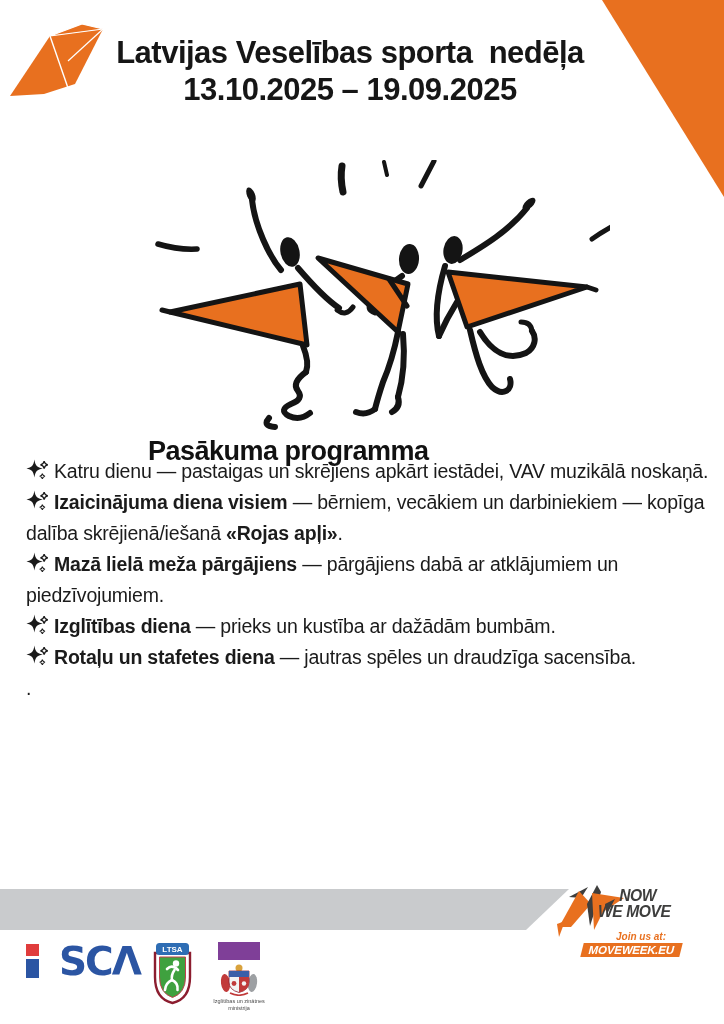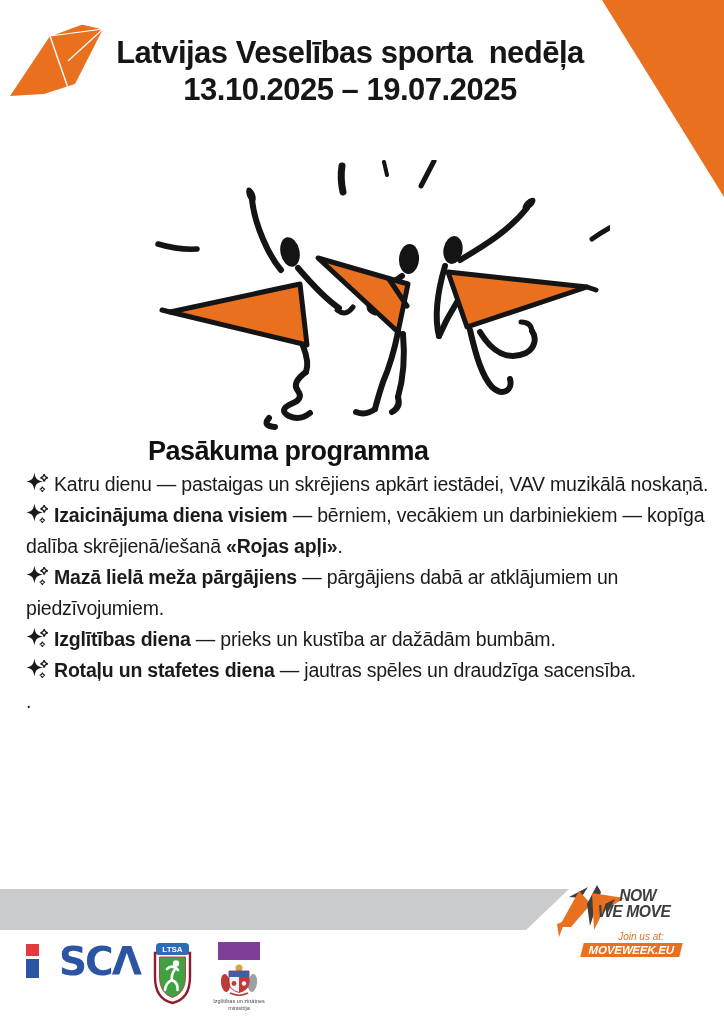--- a/index.html
+++ b/index.html
@@ -25,38 +25,38 @@
     letter-spacing:-0.5px;
   }
   .title div{white-space:pre-wrap;}
 
   
   .prog-heading{
     left:148px;top:436px;font-size:27px;font-weight:bold;color:#111;
     letter-spacing:-0.5px;
   }
   .prog-list{
-    left:26px;top:469px;width:692px;
+    left:26px;top:456px;width:692px;
     font-size:19.5px;line-height:31px;letter-spacing:-0.2px;color:#1b1b1b;
   }
   .prog-item{margin:0;}
   .prog-item .b{font-weight:bold;}
   .spark{display:inline-block;vertical-align:-4px;margin-right:5px;}
 
   
   .nwm-word{
     left:598px;top:888px;width:92px;color:var(--nwm);
     font-style:italic;font-weight:bold;font-size:17px;line-height:16px;
     transform:scaleX(.92);transform-origin:left top;letter-spacing:-0.5px;
     white-space:nowrap;
   }
   .nwm-word .l1{margin-left:23px;}
   .join{
     left:601px;top:931px;width:80px;text-align:center;
-    color:var(--orange);font-style:italic;font-weight:normal;font-size:10px;
+    color:var(--orange);font-style:italic;font-weight:bold;font-size:10px;
   }
   .moveweek{
     left:582px;top:943px;width:99px;height:14px;background:var(--orange);
     transform:skewX(-14deg);text-align:center;
     color:#fff;font-weight:bold;font-size:11.5px;line-height:14px;
     letter-spacing:-0.2px;
   }
 
   .isca{left:26px;top:944px;display:flex;align-items:flex-end;gap:20px;height:34px;}
   .isca-i{width:13px;display:flex;flex-direction:column;gap:3px;}
@@ -85,21 +85,21 @@
 
   <svg class="abs" style="left:6px;top:13px;" width="110" height="122" viewBox="0 0 110 122">
     <polygon points="4,83 44,23 97,16 69,71 38,81" fill="#E8701F"></polygon>
     <polygon points="44,23 76,11 97,16" fill="#E8701F" stroke="#fff" stroke-width="1.2"></polygon>
     <polyline points="44,23 62,75" fill="none" stroke="#fff" stroke-width="1.4"></polyline>
     <polyline points="97,16 62,48" fill="none" stroke="#fff" stroke-width="1.2"></polyline>
   </svg>
 
   <div class="abs title">
     <div>Latvijas Veselības sporta  nedēļa</div>
-    <div>13.10.2025 – 19.07.2025</div>
+    <div>13.10.2025 – 19.09.2025</div>
   </div>
 
   <svg class="abs" style="left:140px;top:160px;" width="470" height="270" viewBox="0 0 470 270">
     <g stroke="#141414" stroke-linecap="round" fill="none">
 
       <path d="M18 84 Q38 90 57 89" stroke-width="5.5"></path>
       <path d="M203 32 Q200 18 202 6" stroke-width="7"></path>
       <path d="M247 15 L244 2" stroke-width="4"></path>
       <path d="M281 26 L294 1" stroke-width="5"></path>
       <path d="M452 79 Q462 72 473 66" stroke-width="5"></path>

